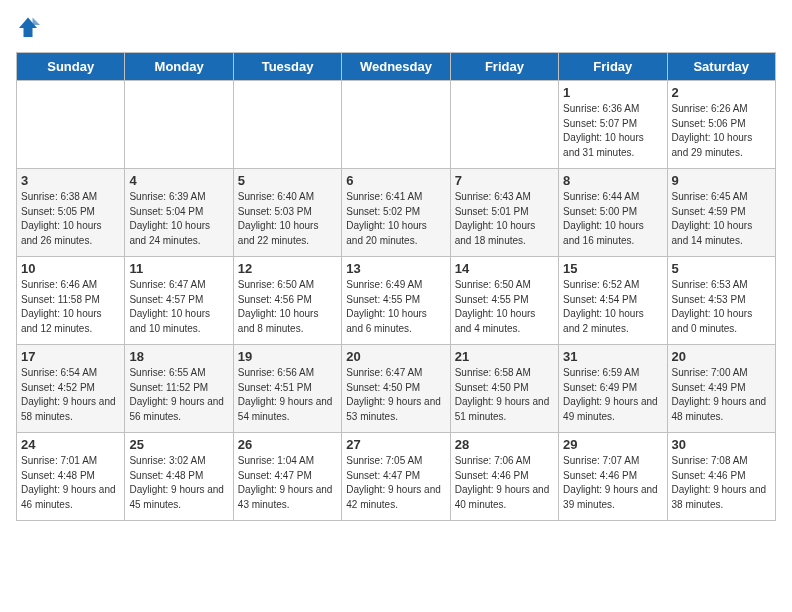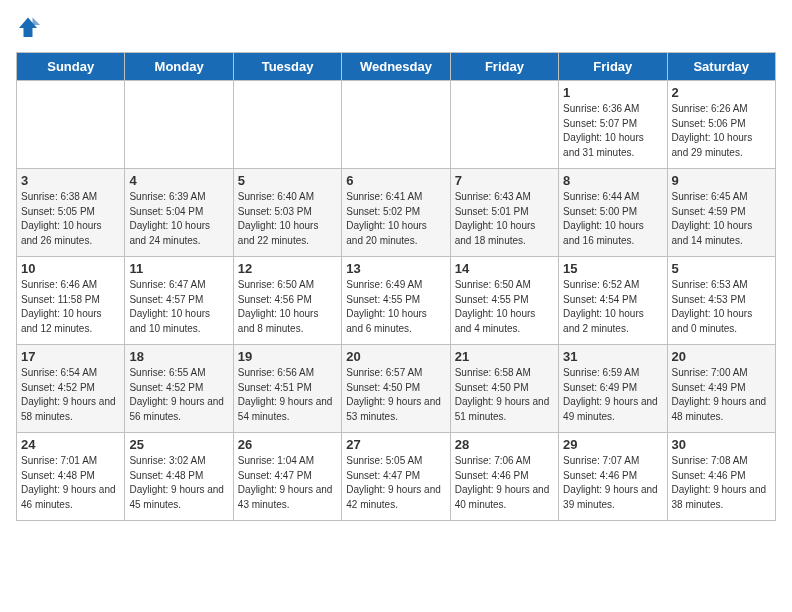--- a/index.html
+++ b/index.html
@@ -230,32 +230,32 @@
       <tr>
         <td class="alt-row">
           <span class="day-num">17</span>
           <div class="day-info">Sunrise: 6:54 AM
 Sunset: 4:52 PM
 Daylight: 9 hours and 58 minutes.</div>
         </td>
         <td class="alt-row">
           <span class="day-num">18</span>
           <div class="day-info">Sunrise: 6:55 AM
-Sunset: 4:52 PM
+Sunset: 11:52 PM
 Daylight: 9 hours and 56 minutes.</div>
         </td>
         <td class="alt-row">
           <span class="day-num">19</span>
           <div class="day-info">Sunrise: 6:56 AM
 Sunset: 4:51 PM
 Daylight: 9 hours and 54 minutes.</div>
         </td>
         <td class="alt-row">
           <span class="day-num">20</span>
-          <div class="day-info">Sunrise: 6:57 AM
+          <div class="day-info">Sunrise: 6:47 AM
 Sunset: 4:50 PM
 Daylight: 9 hours and 53 minutes.</div>
         </td>
         <td class="alt-row">
           <span class="day-num">21</span>
           <div class="day-info">Sunrise: 6:58 AM
 Sunset: 4:50 PM
 Daylight: 9 hours and 51 minutes.</div>
         </td>
         <td class="alt-row">
@@ -285,21 +285,21 @@
 Daylight: 9 hours and 45 minutes.</div>
         </td>
         <td>
           <span class="day-num">26</span>
           <div class="day-info">Sunrise: 1:04 AM
 Sunset: 4:47 PM
 Daylight: 9 hours and 43 minutes.</div>
         </td>
         <td>
           <span class="day-num">27</span>
-          <div class="day-info">Sunrise: 5:05 AM
+          <div class="day-info">Sunrise: 7:05 AM
 Sunset: 4:47 PM
 Daylight: 9 hours and 42 minutes.</div>
         </td>
         <td>
           <span class="day-num">28</span>
           <div class="day-info">Sunrise: 7:06 AM
 Sunset: 4:46 PM
 Daylight: 9 hours and 40 minutes.</div>
         </td>
         <td>

